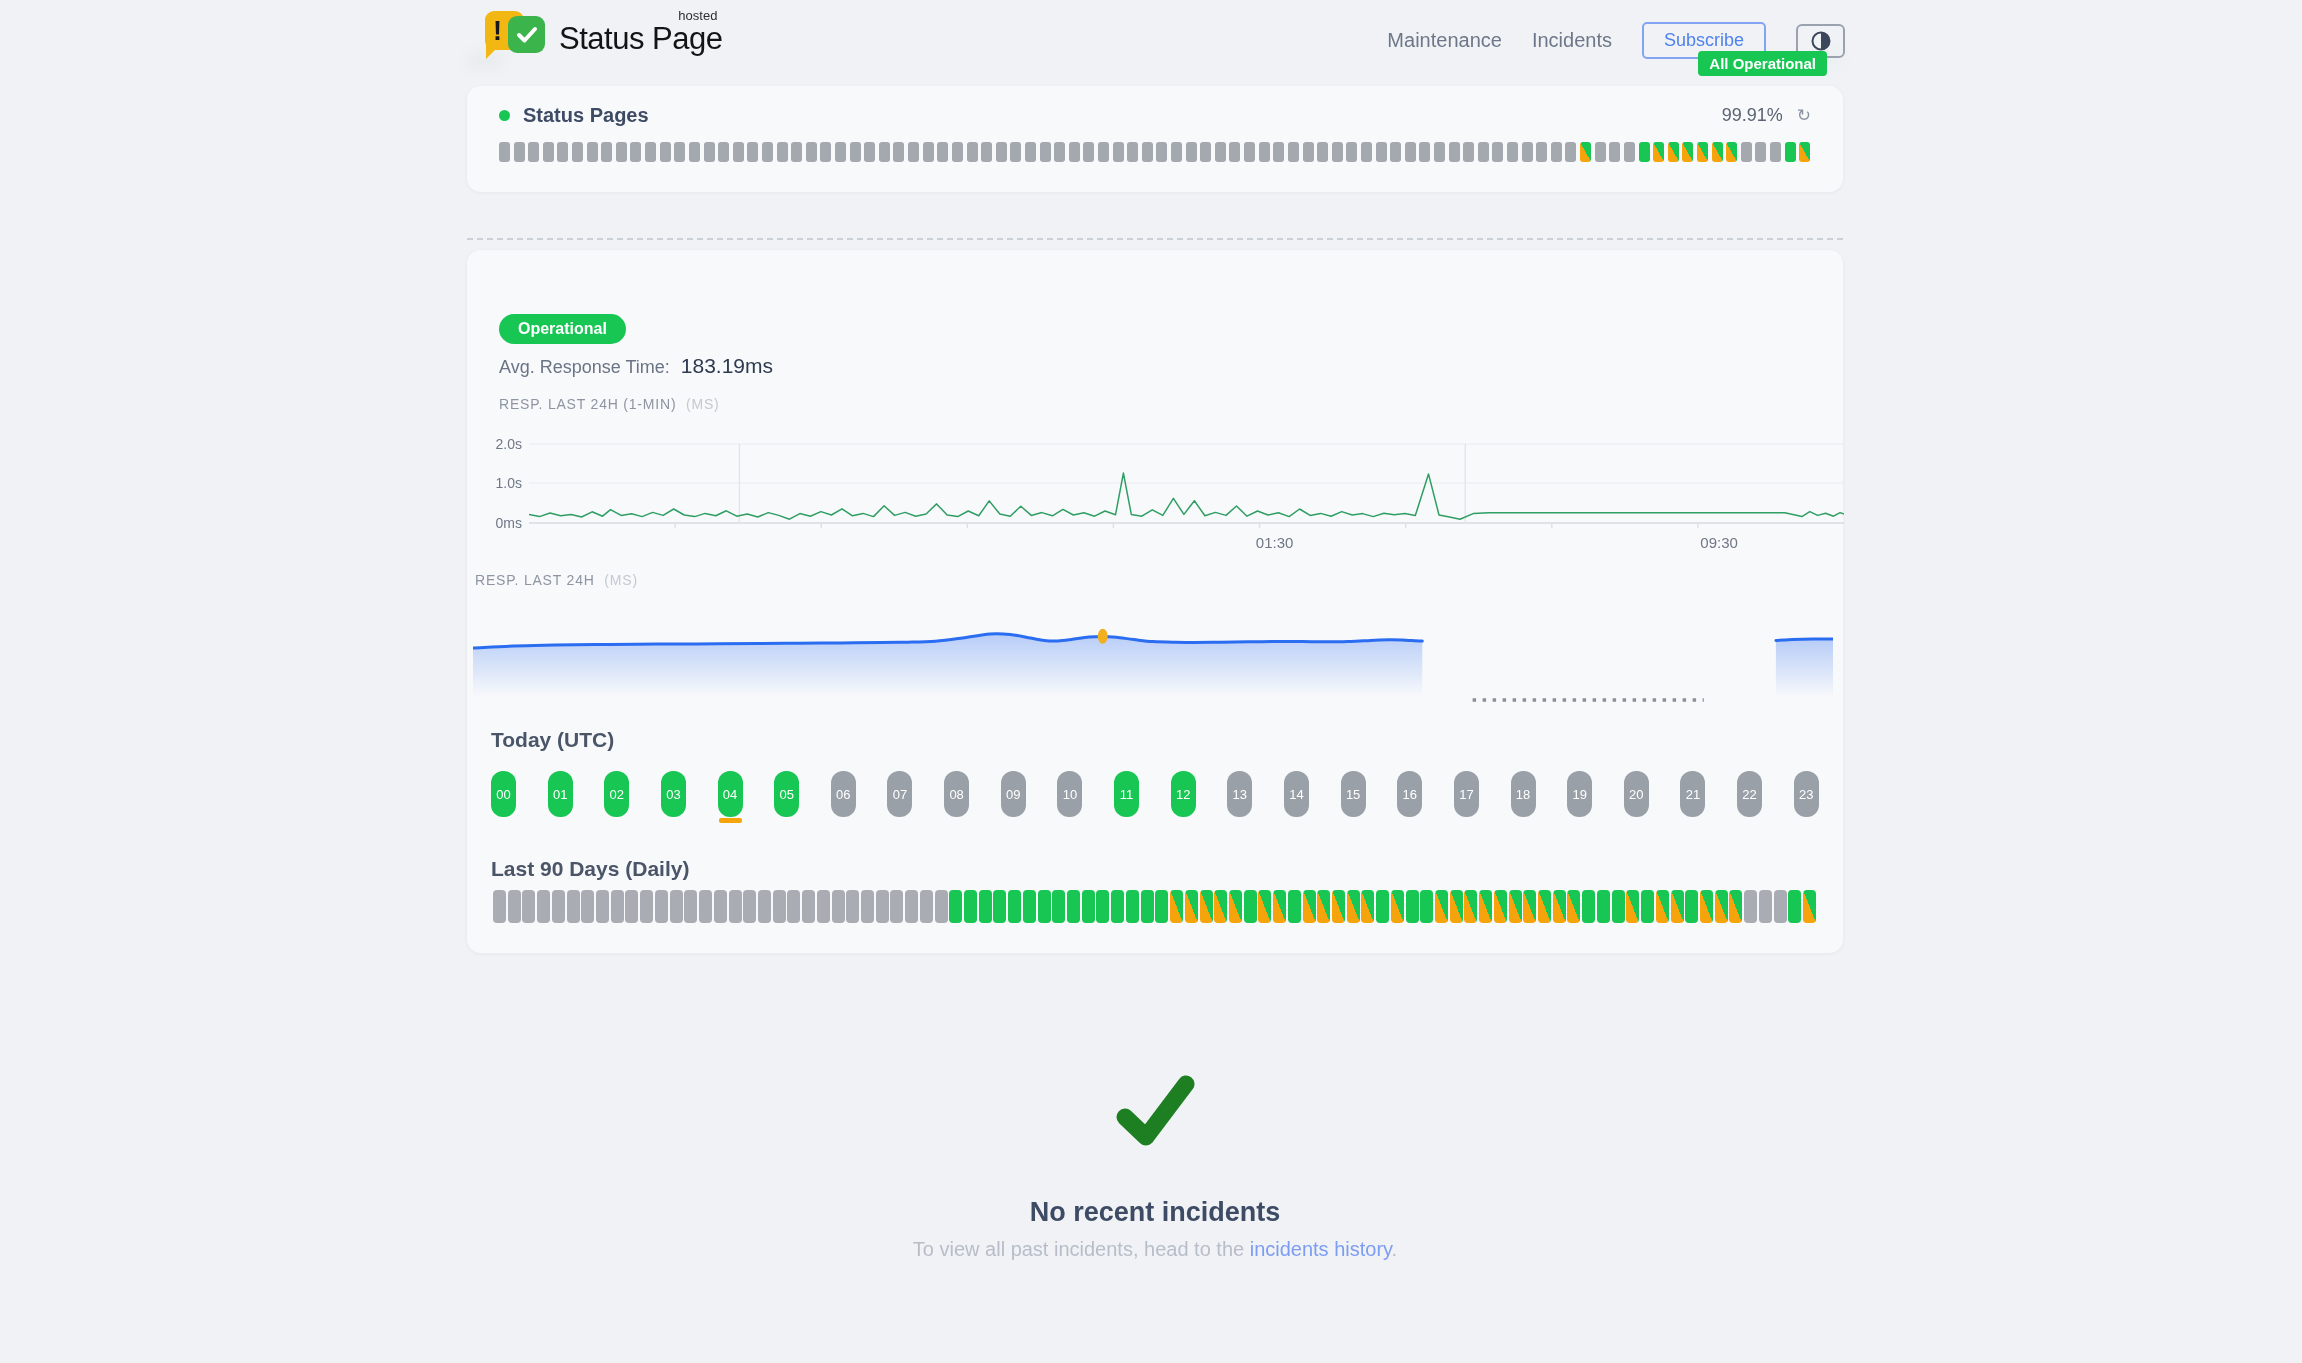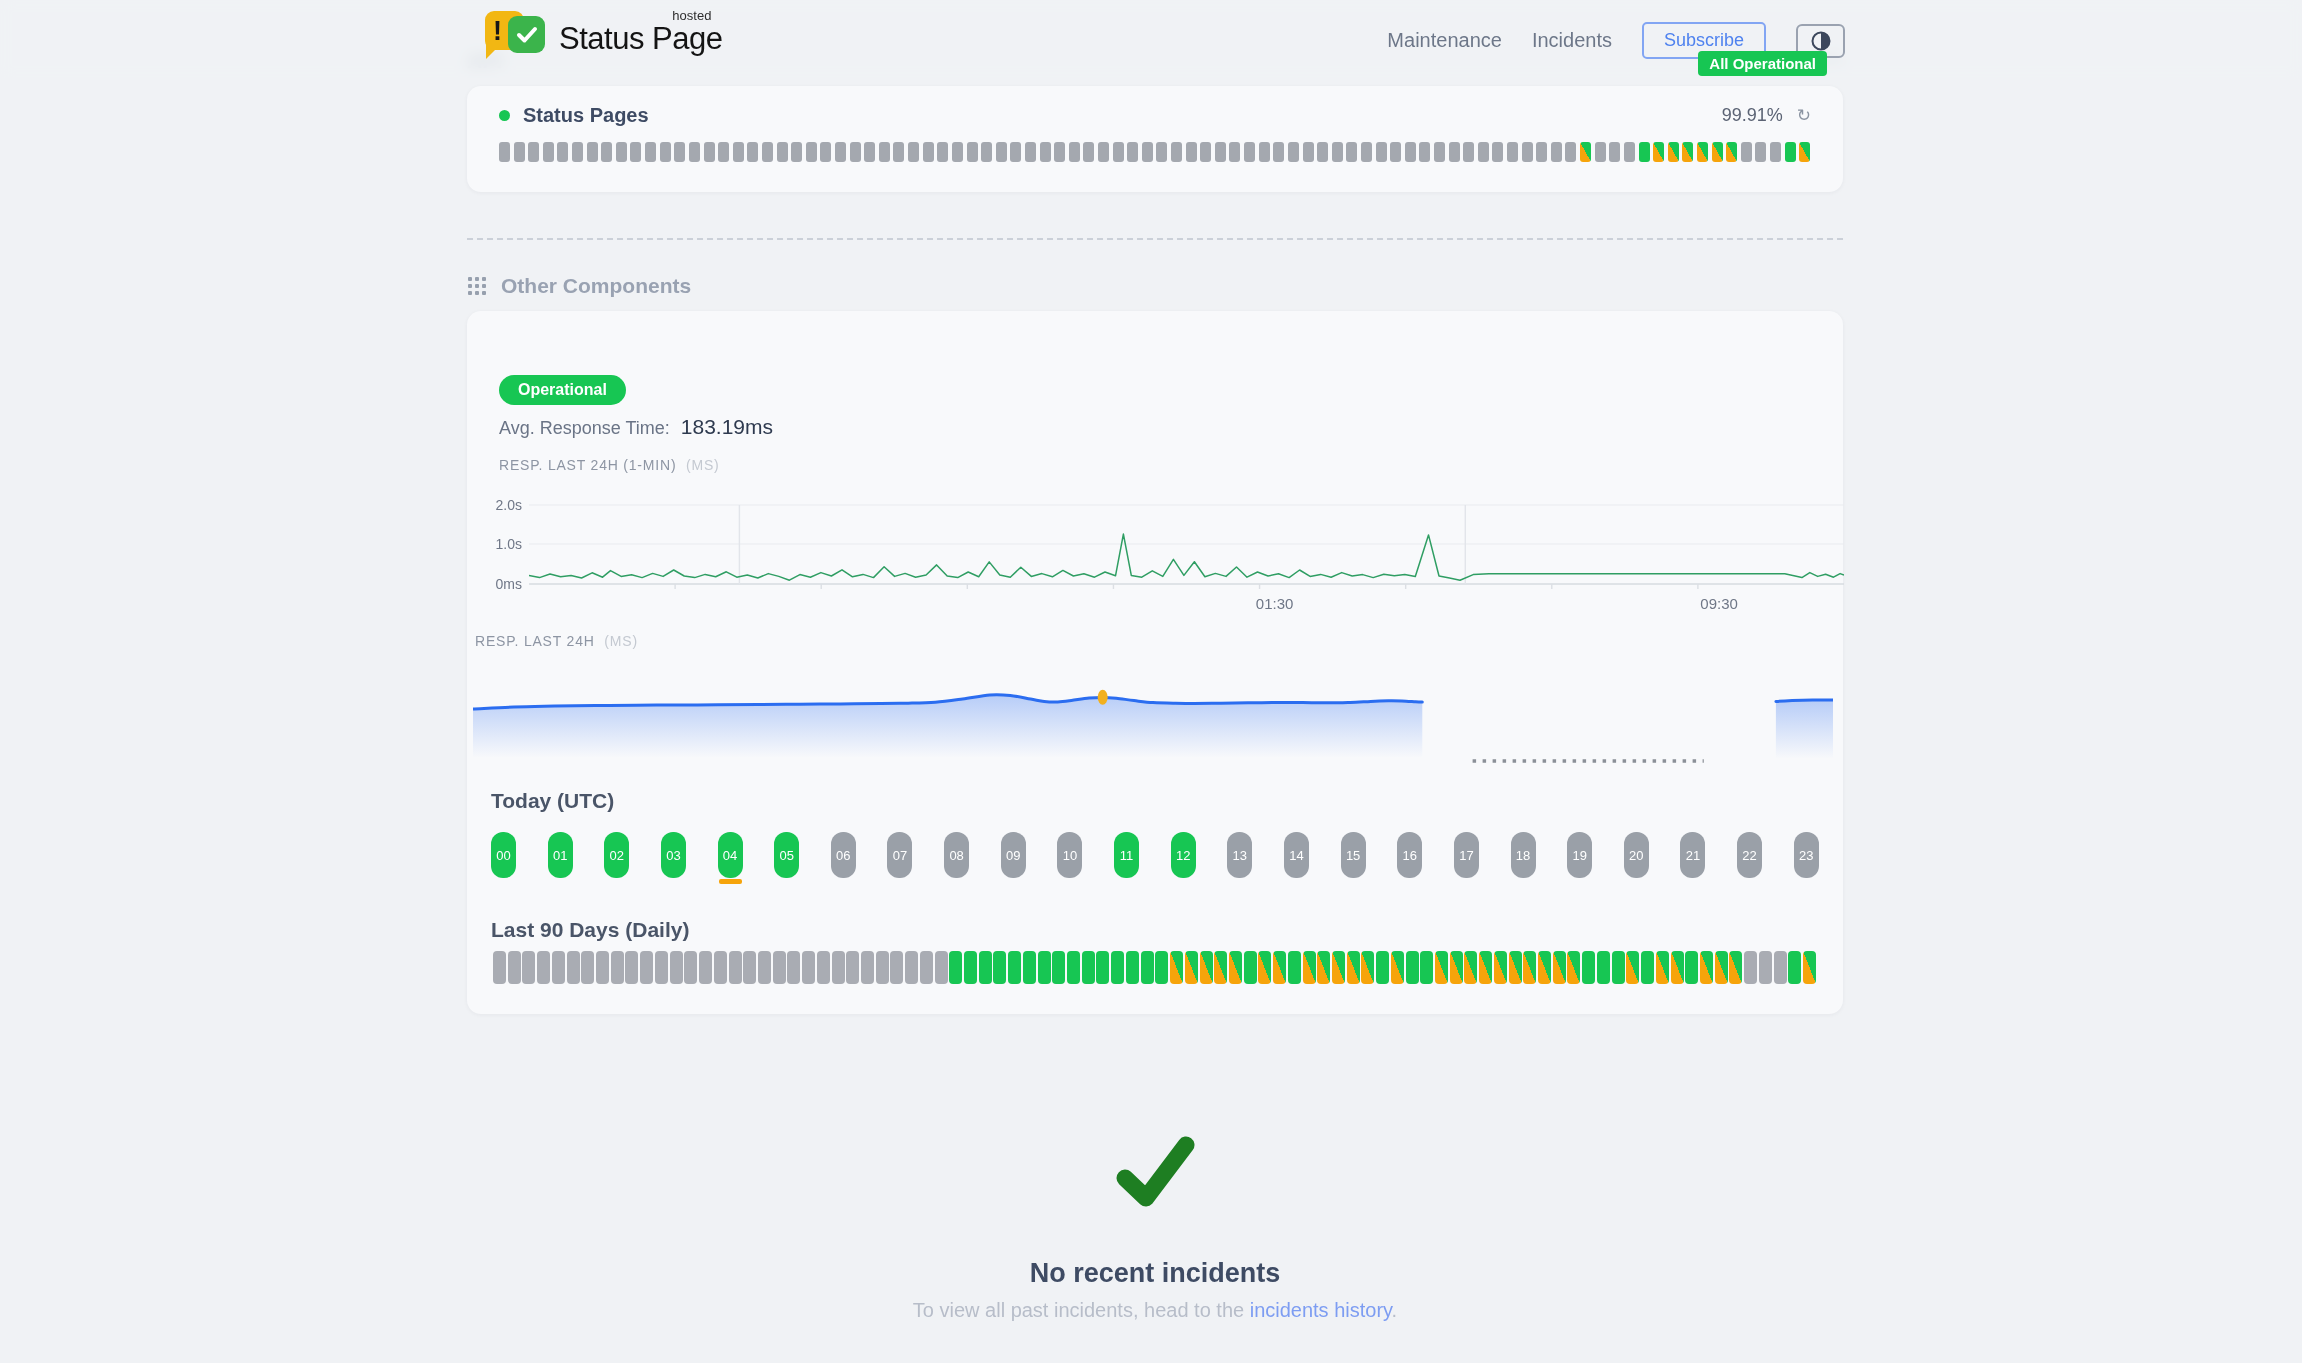--- a/index.html
+++ b/index.html
@@ -19,21 +19,21 @@
   .brand{position:absolute;left:18px;top:8px;display:flex;align-items:flex-start}
   .logo-icon{position:relative;width:62px;height:52px}
   .bubble-y{position:absolute;left:0;top:3px;width:39px;height:39px;background:#f2b713;border-radius:9px}
   .bubble-y::after{content:"";position:absolute;left:1px;bottom:-9px;width:15px;height:15px;
                    background:#f2b713;clip-path:polygon(0 0,100% 0,0 100%)}
   .bubble-y .excl{position:absolute;left:8px;top:5px;font-size:27px;font-weight:700;color:#171717}
   .square-g{position:absolute;left:23px;top:8px;width:37px;height:37px;background:#3bb44b;border-radius:9px;
             display:flex;align-items:center;justify-content:center}
   .logo-text{margin-left:12px;position:relative;padding-top:13px}
   .logo-main{font-size:31px;font-weight:400;color:#141414;letter-spacing:-.5px}
-  .logo-sup{position:absolute;top:0;right:11px;font-size:13px;color:#2e2e2e}
+  .logo-sup{position:absolute;top:0;right:5px;font-size:13px;color:#2e2e2e}
   .nav{position:absolute;top:22px;right:6px;display:flex;align-items:center;gap:30px}
   .nav-link{font-size:20px;color:#6d7789;cursor:pointer}
   .btn-subscribe{border:2px solid #82a5f3;color:#4f82ef;background:transparent;border-radius:5px;
                  font-size:18px;padding:6px 20px;font-family:inherit;cursor:pointer}
   .btn-theme{border:2px solid #9aa2b0;background:transparent;border-radius:6px;width:49px;height:34px;
              display:flex;align-items:center;justify-content:center;cursor:pointer}
   .badge-allop{position:absolute;top:51px;right:24px;background:var(--green);color:#fff;
                font-size:15px;font-weight:700;padding:4px 11px;border-radius:4px}
 
   
@@ -210,38 +210,20 @@
         <div class="bar e"></div>
         <div class="bar e"></div>
         <div class="bar e"></div>
         <div class="bar u"></div>
         <div class="bar m"></div>
       </div>
   </div>
 
   <div class="col divider"></div>
 
-  <div class="col oc-head section-head">
-    <span class="grid-ic">
-      <svg width="22" height="22" viewBox="0 0 22 22">
-        <g fill="#97a0ae">
-            <rect x="1" y="2" width="4" height="4" rx="1"></rect>
-            <rect x="8" y="2" width="4" height="4" rx="1"></rect>
-            <rect x="15" y="2" width="4" height="4" rx="1"></rect>
-            <rect x="1" y="9" width="4" height="4" rx="1"></rect>
-            <rect x="8" y="9" width="4" height="4" rx="1"></rect>
-            <rect x="15" y="9" width="4" height="4" rx="1"></rect>
-            <rect x="1" y="16" width="4" height="4" rx="1"></rect>
-            <rect x="8" y="16" width="4" height="4" rx="1"></rect>
-            <rect x="15" y="16" width="4" height="4" rx="1"></rect>
-          </g>
-      </svg>
-    </span>
-    <span class="section-title">Other Components</span>
-  </div>
 
   <div class="col card hsp-card">
 
     <div><span class="badge-op">Operational</span></div>
 
     <div class="avg-row">
       <span>Avg. Response Time:</span>
       <span class="avg-val">183.19ms</span>
     </div>
 

